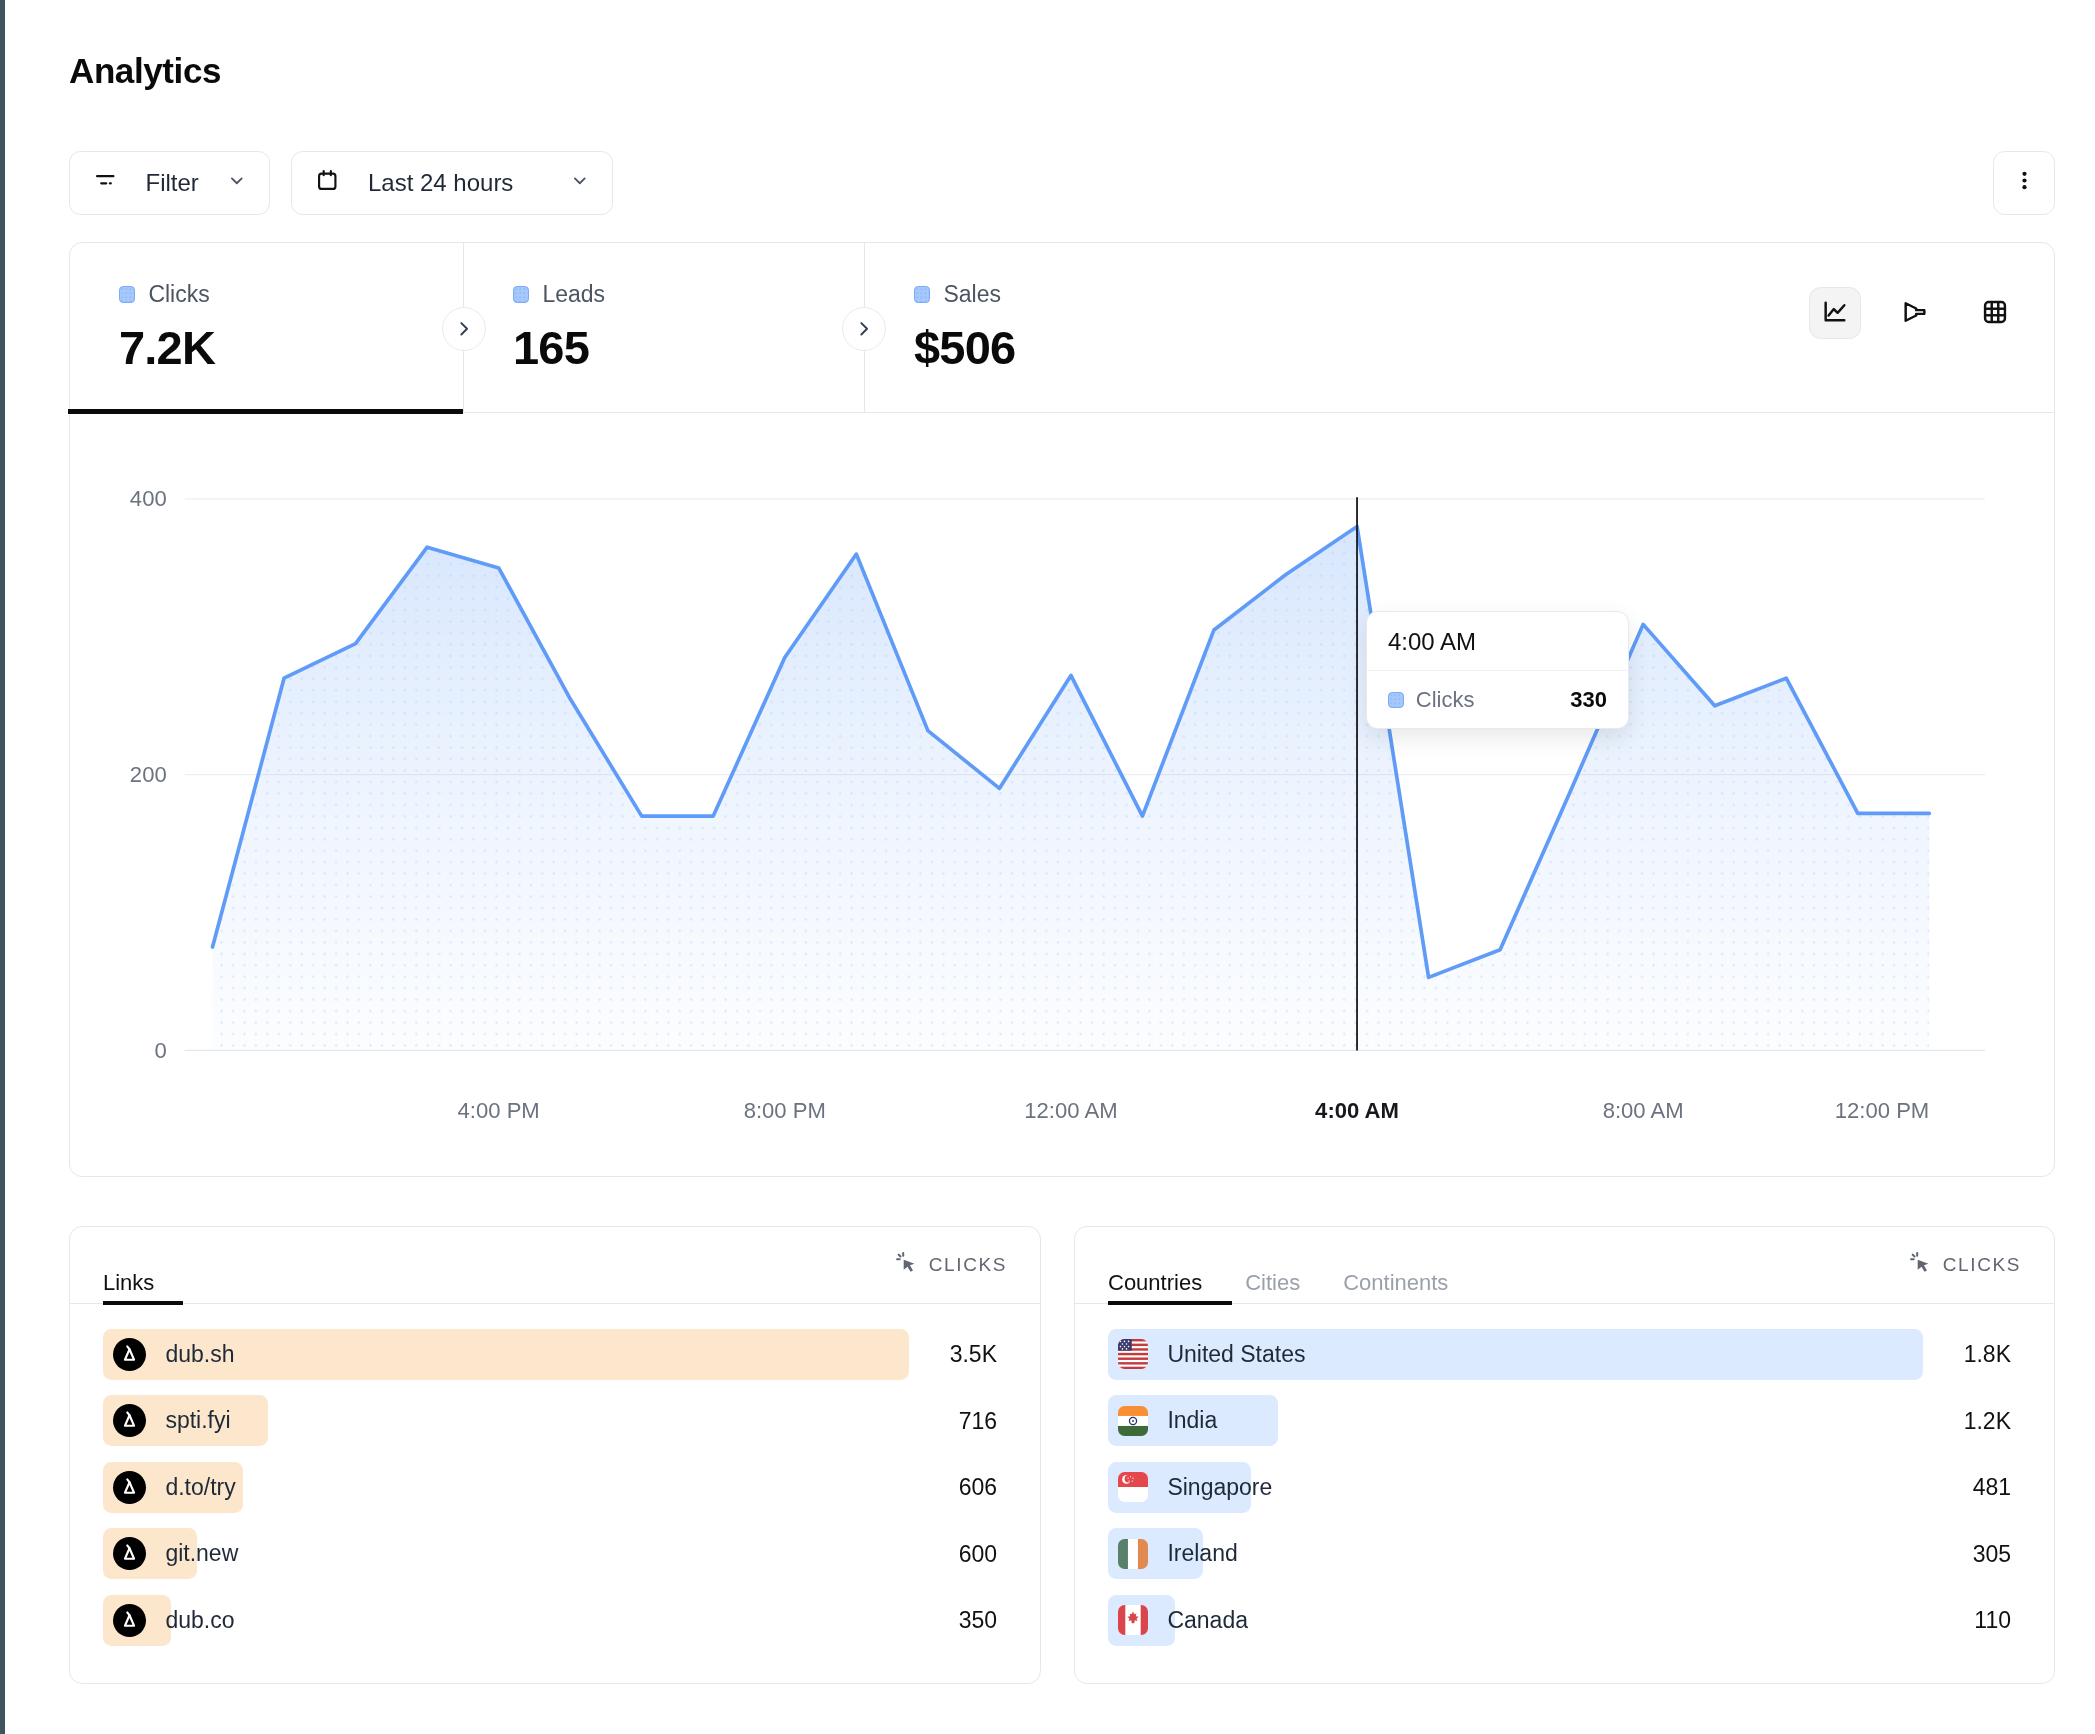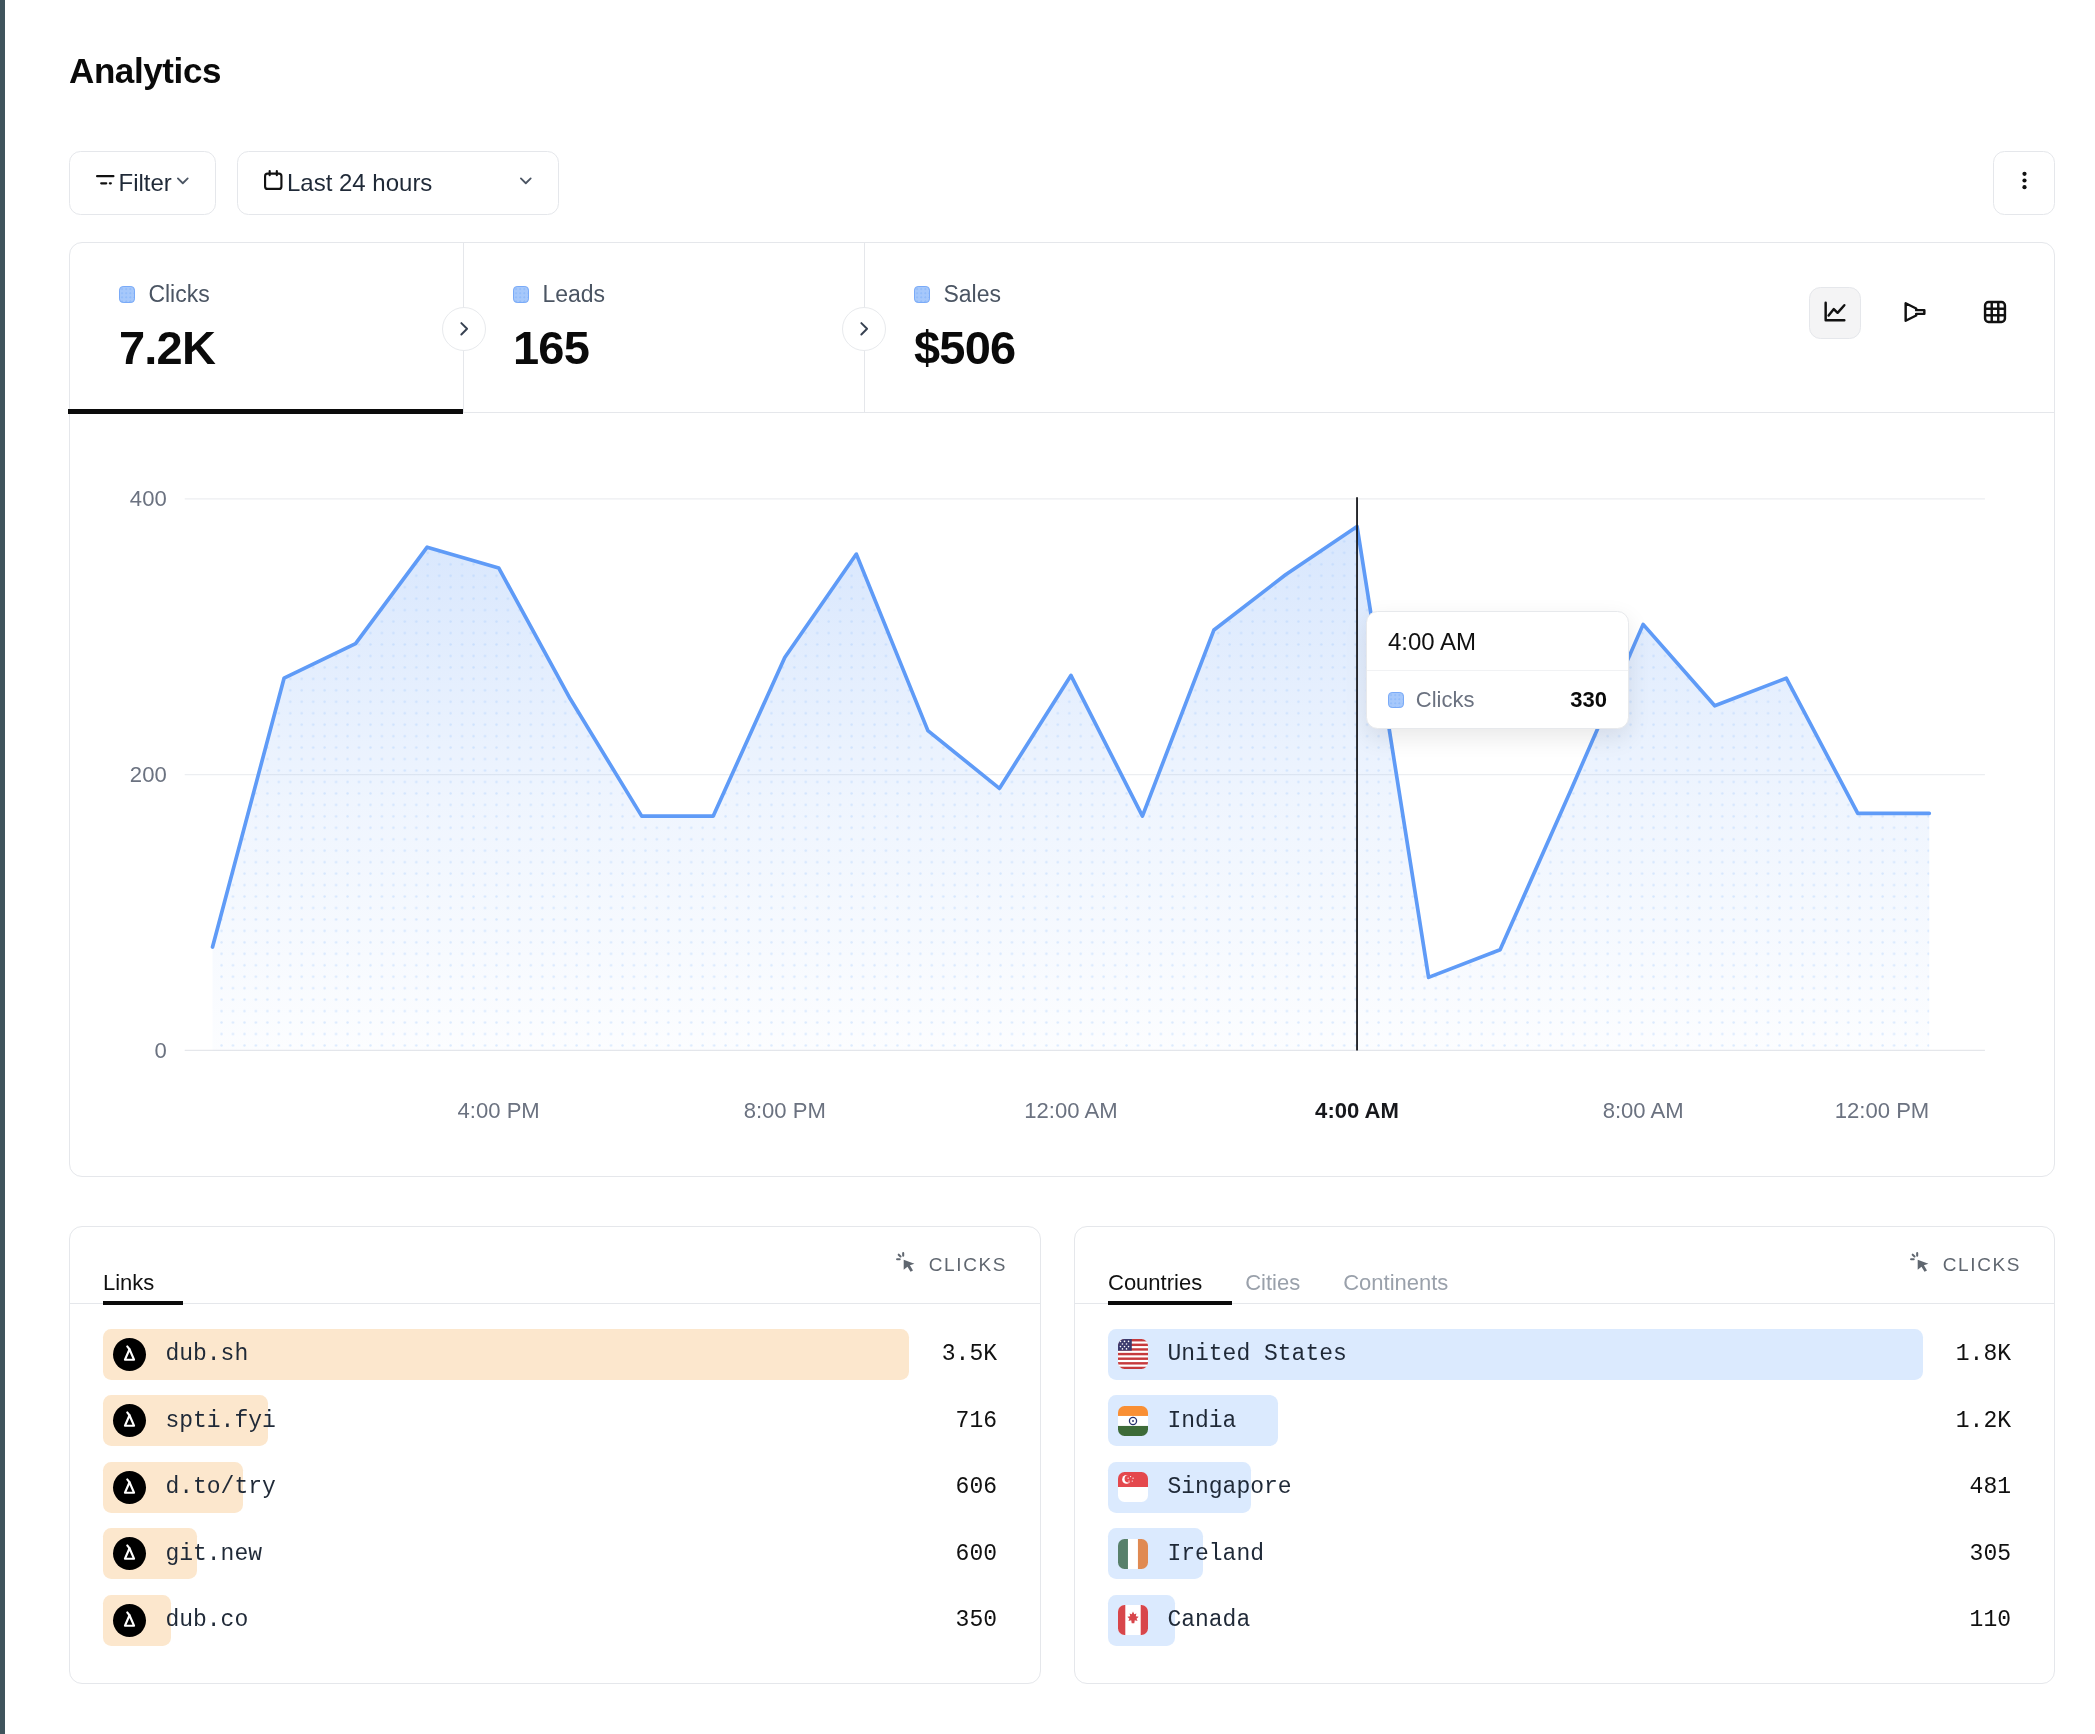--- a/index.html
+++ b/index.html
@@ -5,21 +5,21 @@
   * { margin:0; padding:0; box-sizing:border-box; }
   html,body { background:#fff; }
   body { font-family:"Liberation Sans", sans-serif; color:#111827; }
   .page { position:relative; width:2096px; height:1735px; background:#fff; overflow:hidden; }
   .edge-strip { position:absolute; left:0; top:0; width:4.9px; height:100%; background:#3f545c; }
 
   .page-title { position:absolute; left:69px; top:51px; font-size:35px; font-weight:800; letter-spacing:-0.4px; color:#0a0a0a; }
 
   
   .toolbar { position:absolute; left:69px; top:151px; right:41px; height:64px; display:flex; align-items:center; gap:21px; }
-  .btn { height:64px; display:flex; align-items:center; gap:1px; padding:0 23px; background:#fff; border:1.6px solid #e5e7eb; border-radius:11.5px; font-size:24px; color:#1f2937; cursor:pointer; }
+  .btn { height:64px; display:flex; align-items:center; gap:28px; padding:0 23px; background:#fff; border:1.6px solid #e5e7eb; border-radius:11.5px; font-size:24px; color:#1f2937; cursor:pointer; }
   .btn svg { flex:0 0 auto; }
   .date-btn { width:322px; }
   .date-btn .chev { margin-left:auto; }
   .kebab-btn { margin-left:auto; width:62px; justify-content:center; padding:0; }
 
   
   .card { position:absolute; background:#fff; border:1.6px solid #e5e7eb; border-radius:13px; }
   .main-card { left:69px; top:242px; width:1986px; height:935px; }
 
   .tabs-row { position:relative; height:170px; border-bottom:1.6px solid #e5e7eb; display:flex; }
@@ -50,21 +50,21 @@
 
   
   .panel { position:absolute; top:1226px; height:458px; background:#fff; border:1.6px solid #e5e7eb; border-radius:13px; }
   .links-panel { left:69px; width:972px; }
   .countries-panel { left:1074px; width:981px; }
   .panel-header { position:relative; height:77px; border-bottom:1.6px solid #e5e7eb; display:flex; align-items:center; padding:0 33px; gap:43px; }
   .panel-tab { font-size:22px; color:#9aa1ab; cursor:pointer; font-weight:500;margin-top:36px; }
   .panel-tab.active { color:#111; }
   .panel-underline { position:absolute; bottom:-1.6px; left:33px; height:4.1px; background:#0b0b0b; }
   .metric { margin-left:auto; display:flex; align-items:center; gap:9.8px; font-size:19px; letter-spacing:1.6px; color:#606770; font-weight:500; }
-  .rows { position:relative; padding:24.5px 33px 0 33px;font-family:Liberation Mono, monospace; }
+  .rows { position:relative; padding:24.5px 33px 0 33px; }
   .row { position:relative; height:51px; margin-bottom:15.5px; cursor:pointer; }
   .bar-track { position:absolute; left:0; top:0; bottom:0; right:98px; }
   .bar { position:absolute; left:0; top:0; bottom:0; border-radius:8.2px; }
   .row-content { position:absolute; left:9.8px; top:0; bottom:0; display:flex; align-items:center; gap:19.6px; }
   .row-label { font-size:23px; color:#1f2937; }
   .row-value { position:absolute; right:10px; top:50%; transform:translateY(-50%); font-size:23px; font-weight:500; color:#111; }
   .favicon { width:33px; height:33px; border-radius:50%; background:#000; display:flex; align-items:center; justify-content:center; }
   .flag { width:30px; height:30px; border-radius:6.5px; overflow:hidden; display:flex; }
   .flag svg { display:block; }
 </style>

